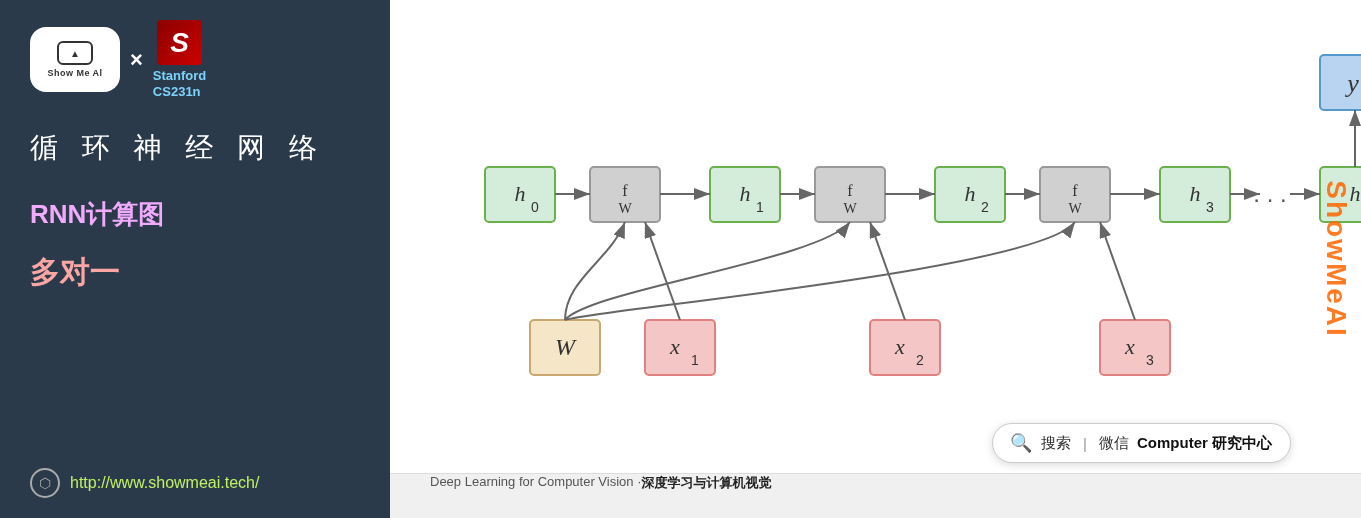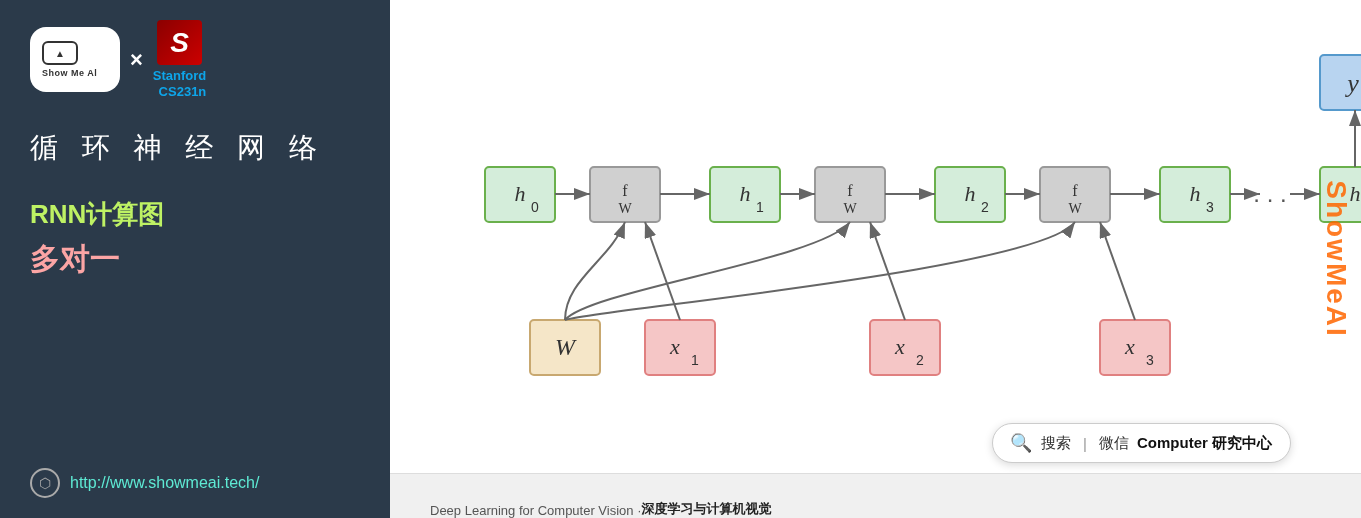--- a/index.html
+++ b/index.html
@@ -29,20 +29,21 @@
       gap: 10px;
       margin-bottom: 30px;
     }
 
     .showmeai-logo {
       background: white;
       border-radius: 16px;
       padding: 8px 12px;
       display: flex;
       flex-direction: column;
+      align-items: center;
       justify-content: center;
       width: 90px;
       height: 65px;
     }
 
     .showmeai-logo .icon-box {
       width: 36px;
       height: 24px;
       border: 2px solid #333;
       border-radius: 6px;
@@ -86,40 +87,40 @@
       align-items: center;
       justify-content: center;
       font-size: 28px;
       font-weight: 900;
       color: white;
       font-style: italic;
       margin-bottom: 3px;
     }
 
     .stanford-text {
-      color: #0ea5e9;
+      color: #7dd3fc;
       font-size: 13px;
       font-weight: bold;
-      text-align: right;
+      text-align: left;
       line-height: 1.2;
     }
 
     .title-cn {
       color: white;
       font-size: 28px;
       letter-spacing: 8px;
       margin-bottom: 30px;
       font-weight: 400;
     }
 
     .subtitle1 {
-      color: #bef264;
+      color: #f0abfc;
       font-size: 26px;
       font-weight: bold;
-      margin-bottom: 7px;
+      margin-bottom: 20px;
     }
 
     .subtitle2 {
       color: #fca5a5;
       font-size: 30px;
       font-weight: bold;
       margin-bottom: auto;
     }
 
     .website-row {
@@ -135,21 +136,21 @@
       border: 2px solid #aaa;
       border-radius: 50%;
       display: flex;
       align-items: center;
       justify-content: center;
       color: #aaa;
       font-size: 14px;
     }
 
     .website-url {
-      color: #5eead4;
+      color: #bef264;
       font-size: 16px;
     }
 
     
     .right-panel {
       flex: 1;
       background: white;
       position: relative;
       overflow: hidden;
     }
@@ -190,21 +191,21 @@
     
     .bottom-bar {
       position: absolute;
       bottom: 0;
       left: 0;
       right: 0;
       height: 45px;
       background: #f0f0f0;
       border-top: 1px solid #ddd;
       display: flex;
-      align-items: flex-end;
+      align-items: flex-start;
       padding: 0 40px;
       font-size: 13px;
       color: #555;
     }
 
     .bottom-bar .bold-text {
       font-weight: bold;
       color: #222;
       font-family: Liberation Serif, serif;
     }

